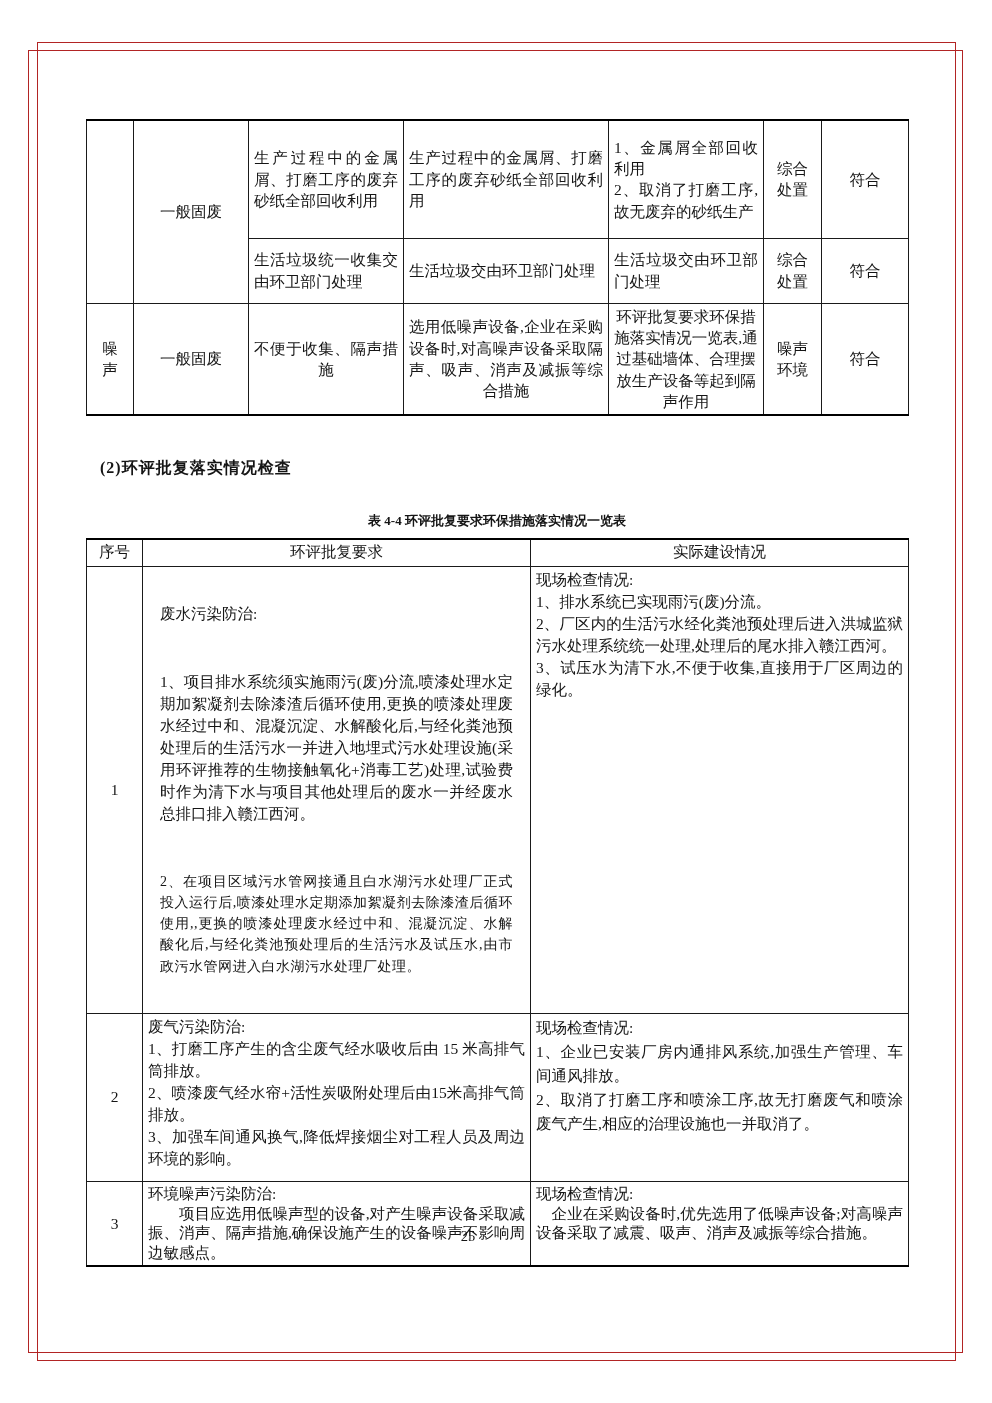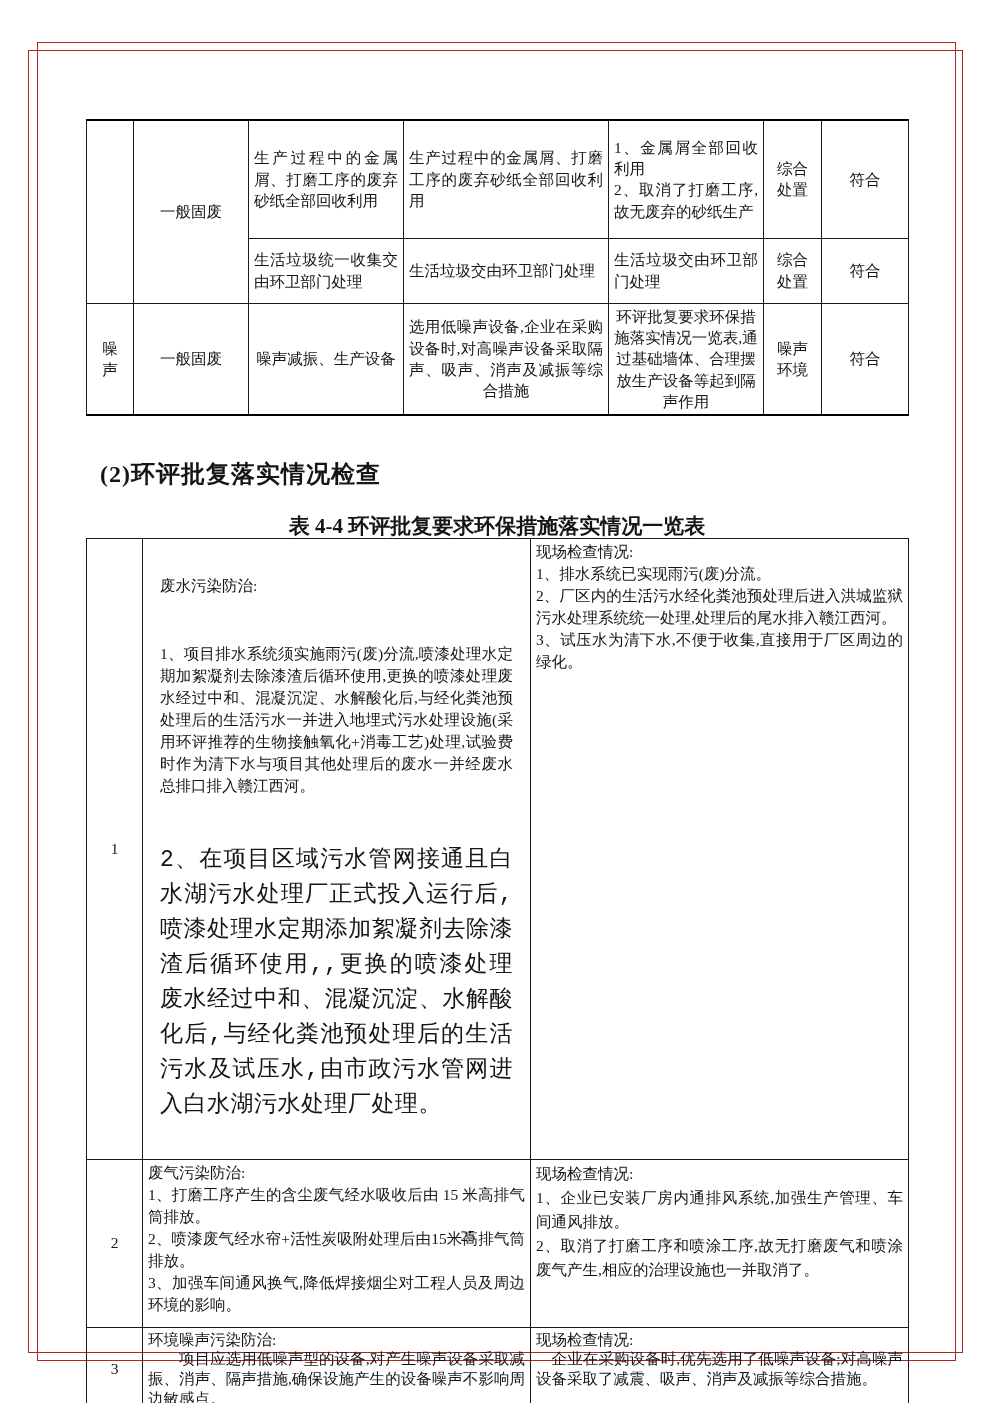--- a/index.html
+++ b/index.html
@@ -20,36 +20,36 @@
   #top-table td{font-size:15.5px;line-height:1.38;vertical-align:middle;white-space:pre-line;}
   #top-table tr.last td{border-bottom:2.5px solid #000;}
   #top-table tr.first td{border-top:2px solid #000;}
 
   .ctr{text-align:center;}
   .just{text-align:justify;}
   .jc{text-align:justify;text-align-last:center;}
 
   
   #section-heading{
-    position:absolute;left:100px;top:458px;font-size:24px;font-weight:bold;
+    position:absolute;left:100px;top:458px;font-size:16px;font-weight:bold;
     letter-spacing:1px;
   }
   #table44-title{
     position:absolute;left:86px;top:512px;width:822px;text-align:center;
-    font-size:21px;font-weight:bold;
+    font-size:13px;font-weight:bold;
   }
 
   
   #table44{position:absolute;left:86px;top:538px;width:822px;}
   #table44 td{font-size:15.5px;line-height:1.42;vertical-align:top;white-space:pre-line;}
   #table44 tr.hdr td{border-top:2px solid #000;text-align:center;vertical-align:middle;line-height:1.2;}
   #table44 tr.lastrow td{border-bottom:2.5px solid #000;}
   #table44 td.no{text-align:center;vertical-align:middle;}
   #table44 .para{margin:12px;}
-  #table44 .kai{font-size:23px;line-height:1.52;letter-spacing:0.5px;font-family:Liberation Mono, monospace;}
+  #table44 .kai{font-size:14px;line-height:1.52;letter-spacing:0.5px;}
   #table44 tr.r3 td{line-height:1.28;}
   #table44 tr.r2 td.act{line-height:1.55;}
 
   #page-number{
     position:absolute;left:440px;top:1228px;width:56px;text-align:center;
     font-size:14.5px;
   }
 </style>
 </head>
 <body>
@@ -84,41 +84,46 @@
     <td class="just"> 生活垃圾交由环卫部门处理</td>
     <td class="just">生活垃圾交由环卫部门处理</td>
     <td class="ctr">综合
 处置</td>
     <td class="ctr">符合</td>
   </tr>
   <tr class="last" style="height:108px">
     <td class="ctr">噪
 声</td>
     <td class="ctr">一般固废</td>
-    <td class="jc">噪声减振、生产设备</td>
+    <td class="jc">不便于收集、隔声措施</td>
     <td class="jc">选用低噪声设备,企业在采购设备时,对高噪声设备采取隔声、吸声、消声及减振等综合措施</td>
     <td class="ctr">环评批复要求环保措施落实情况一览表,通过基础墙体、合理摆放生产设备等起到隔声作用</td>
     <td class="ctr">噪声
 环境</td>
     <td class="ctr">符合</td>
   </tr>
 </tbody>
   </table>
 
 <div id="section-heading">(2)环评批复落实情况检查</div>
 
 <div id="table44-title">表 4-4 环评批复要求环保措施落实情况一览表</div>
 
 <table id="table44">
   <colgroup>
     <col style="width:56px">
       <col style="width:388px">
       <col style="width:378px">
   </colgroup>
   <tbody>
+      <tr class="hdr" style="height:27px">
+    <td>序号</td>
+    <td>环评批复要求</td>
+    <td>实际建设情况</td>
+  </tr>
   <tr style="height:360px">
     <td class="no">1</td>
     <td class="just">
       <div class="para">废水污染防治:</div>
       <div class="para">1、项目排水系统须实施雨污(废)分流,喷漆处理水定期加絮凝剂去除漆渣后循环使用,更换的喷漆处理废水经过中和、混凝沉淀、水解酸化后,与经化粪池预处理后的生活污水一并进入地埋式污水处理设施(采用环评推荐的生物接触氧化+消毒工艺)处理,试验费时作为清下水与项目其他处理后的废水一并经废水总排口排入赣江西河。</div>
       <div class="para kai"> 2、在项目区域污水管网接通且白水湖污水处理厂正式投入运行后,喷漆处理水定期添加絮凝剂去除漆渣后循环使用,,更换的喷漆处理废水经过中和、混凝沉淀、水解酸化后,与经化粪池预处理后的生活污水及试压水,由市政污水管网进入白水湖污水处理厂处理。</div>
     </td>
     <td class="act just">现场检查情况:
 1、排水系统已实现雨污(废)分流。
 2、厂区内的生活污水经化粪池预处理后进入洪城监狱污水处理系统统一处理,处理后的尾水排入赣江西河。

